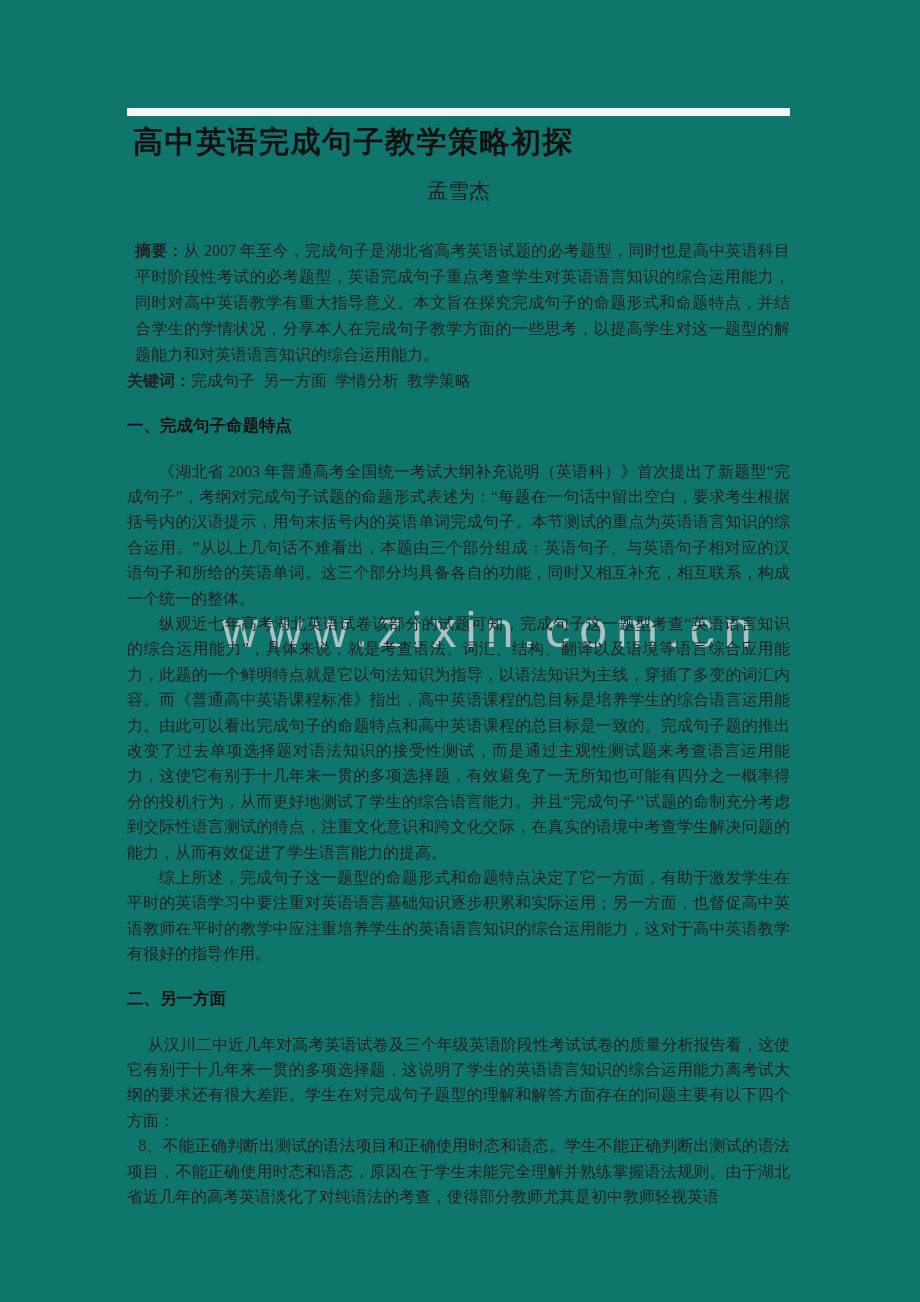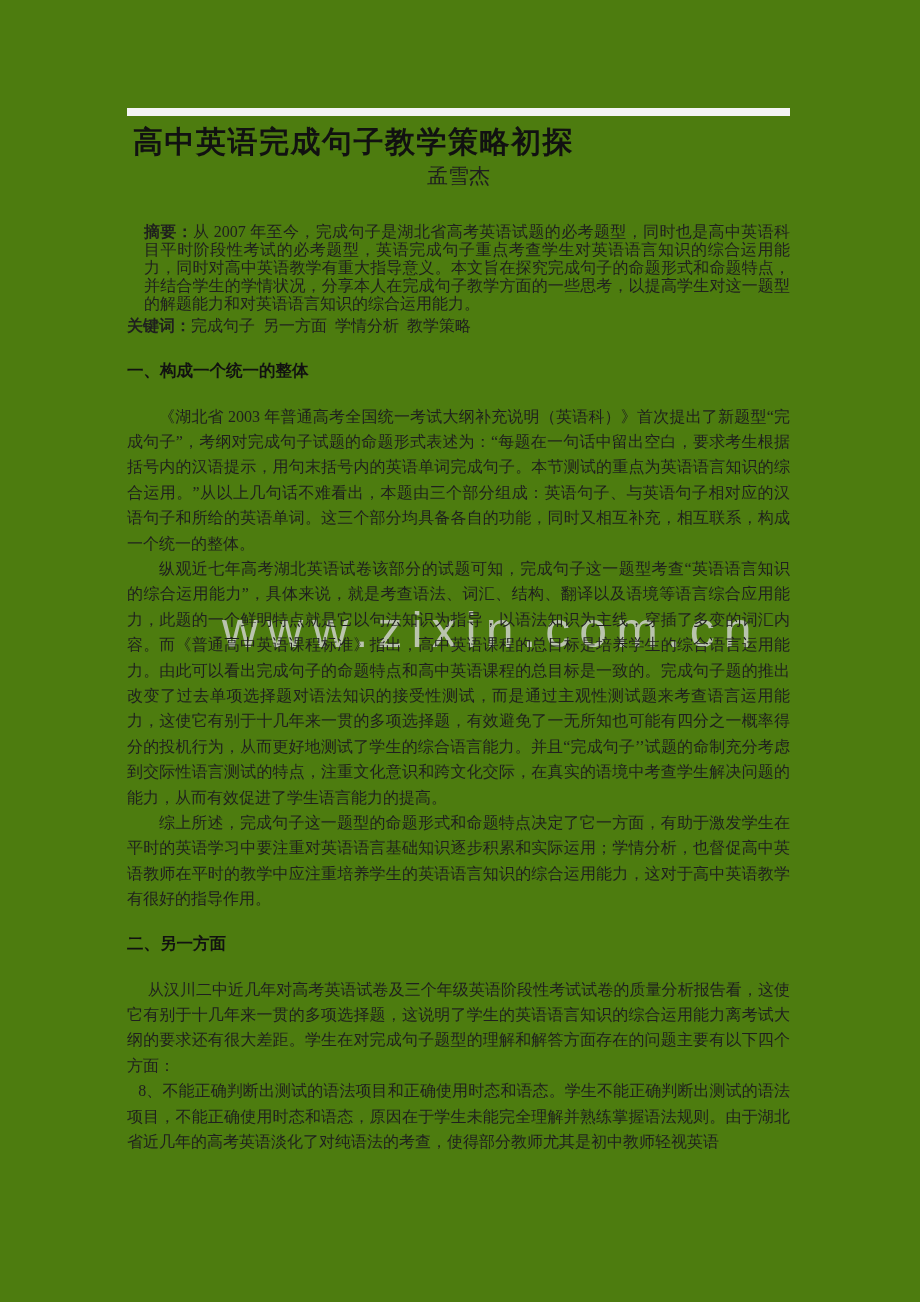--- a/index.html
+++ b/index.html
@@ -1,20 +1,20 @@
 <!DOCTYPE html>
 <html lang="zh"><head>
 <meta charset="utf-8">
 <style>
   html, body { margin: 0; padding: 0; background: #ffffff; }
   .page {
     position: relative;
     width: 920px;
     height: 1302px;
-    background: #4d7c0f;
+    background: #0f766e;
     overflow: hidden;
     box-sizing: border-box;
     padding: 108px 130px 0 127px;
     font-family: "Liberation Serif", "DejaVu Serif", serif;
     color: #1f1f1f;
   }
   .top-bar {
     height: 8px;
     background: #f4f4f4;
     margin-bottom: 6px;
@@ -23,26 +23,27 @@
     font-size: 30px;
     font-weight: bold;
     letter-spacing: 1.5px;
     margin: 2px 0 0 6px;
     line-height: 40px;
     color: #111111;
   }
   .doc-author {
     text-align: center;
     font-size: 21px;
+    margin-top: 15px;
     line-height: 28px;
   }
   .abstract {
-    margin: 33px 0 0 17px;
+    margin: 33px 0 0 8px;
     font-size: 16px;
-    line-height: 18px;
+    line-height: 26px;
     text-align: justify;
     position: relative;
     z-index: 1;
   }
   .keywords {
     margin: 0;
     font-size: 16px;
     line-height: 25.5px;
     white-space: pre-wrap;
     position: relative;
@@ -95,25 +96,25 @@
   <div class="top-bar"></div>
 
   <h1 class="doc-title">高中英语完成句子教学策略初探</h1>
 
   <div class="doc-author">孟雪杰</div>
 
   <p class="abstract"><span class="bold-label">摘要：</span><span>从 2007 年至今，完成句子是湖北省高考英语试题的必考题型，同时也是高中英语科目平时阶段性考试的必考题型，英语完成句子重点考查学生对英语语言知识的综合运用能力，同时对高中英语教学有重大指导意义。本文旨在探究完成句子的命题形式和命题特点，并结合学生的学情状况，分享本人在完成句子教学方面的一些思考，以提高学生对这一题型的解题能力和对英语语言知识的综合运用能力。</span></p>
 
   <p class="keywords"><span class="bold-label">关键词：</span><span>完成句子  另一方面  学情分析  教学策略</span></p>
 
-  <h2 class="section-heading">一、构成一个统一的整体</h2>
+  <h2 class="section-heading">一、完成句子命题特点</h2>
 
   <p class="para">《湖北省 2003 年普通高考全国统一考试大纲补充说明（英语科）》首次提出了新题型“完成句子”，考纲对完成句子试题的命题形式表述为：“每题在一句话中留出空白，要求考生根据括号内的汉语提示，用句末括号内的英语单词完成句子。本节测试的重点为英语语言知识的综合运用。”从以上几句话不难看出，本题由三个部分组成：英语句子、与英语句子相对应的汉语句子和所给的英语单词。这三个部分均具备各自的功能，同时又相互补充，相互联系，构成一个统一的整体。</p>
   <p class="para">纵观近七年高考湖北英语试卷该部分的试题可知，完成句子这一题型考查“英语语言知识的综合运用能力”，具体来说，就是考查语法、词汇、结构、翻译以及语境等语言综合应用能力，此题的一个鲜明特点就是它以句法知识为指导，以语法知识为主线，穿插了多变的词汇内容。而《普通高中英语课程标准》指出，高中英语课程的总目标是培养学生的综合语言运用能力。由此可以看出完成句子的命题特点和高中英语课程的总目标是一致的。完成句子题的推出改变了过去单项选择题对语法知识的接受性测试，而是通过主观性测试题来考查语言运用能力，这使它有别于十几年来一贯的多项选择题，有效避免了一无所知也可能有四分之一概率得分的投机行为，从而更好地测试了学生的综合语言能力。并且“完成句子’’试题的命制充分考虑到交际性语言测试的特点，注重文化意识和跨文化交际，在真实的语境中考查学生解决问题的能力，从而有效促进了学生语言能力的提高。</p>
-  <p class="para">综上所述，完成句子这一题型的命题形式和命题特点决定了它一方面，有助于激发学生在平时的英语学习中要注重对英语语言基础知识逐步积累和实际运用；学情分析，也督促高中英语教师在平时的教学中应注重培养学生的英语语言知识的综合运用能力，这对于高中英语教学有很好的指导作用。</p>
+  <p class="para">综上所述，完成句子这一题型的命题形式和命题特点决定了它一方面，有助于激发学生在平时的英语学习中要注重对英语语言基础知识逐步积累和实际运用；另一方面，也督促高中英语教师在平时的教学中应注重培养学生的英语语言知识的综合运用能力，这对于高中英语教学有很好的指导作用。</p>
 
   <h2 class="section-heading">二、另一方面</h2>
 
   <p class="para indent-sm">从汉川二中近几年对高考英语试卷及三个年级英语阶段性考试试卷的质量分析报告看，这使它有别于十几年来一贯的多项选择题，这说明了学生的英语语言知识的综合运用能力离考试大纲的要求还有很大差距。学生在对完成句子题型的理解和解答方面存在的问题主要有以下四个方面：</p>
   <p class="para indent-xs">8、不能正确判断出测试的语法项目和正确使用时态和语态。学生不能正确判断出测试的语法项目，不能正确使用时态和语态，原因在于学生未能完全理解并熟练掌握语法规则。由于湖北省近几年的高考英语淡化了对纯语法的考查，使得部分教师尤其是初中教师轻视英语</p>
 
   <div class="watermark">www.zixin.com.cn</div>
 </div>
 
 </body></html>

